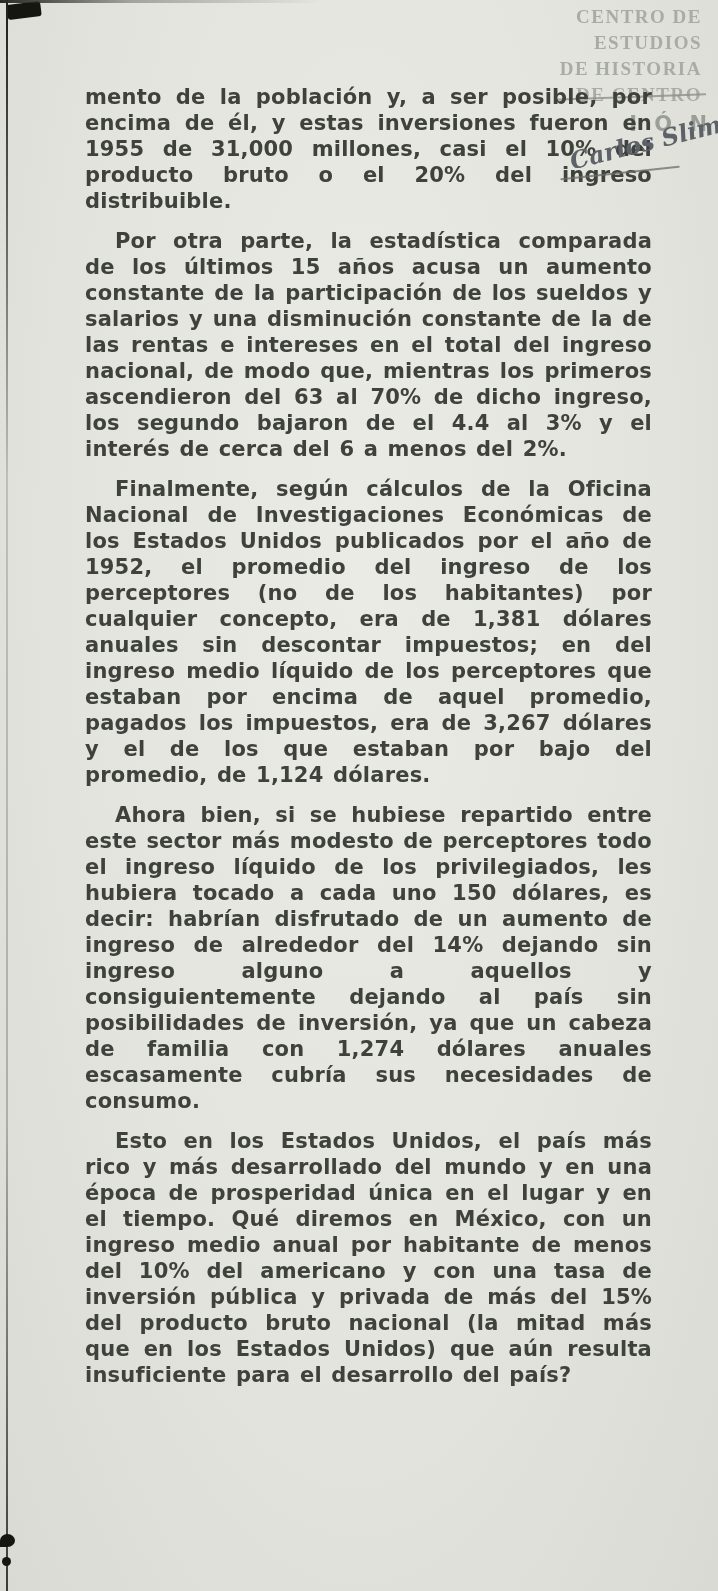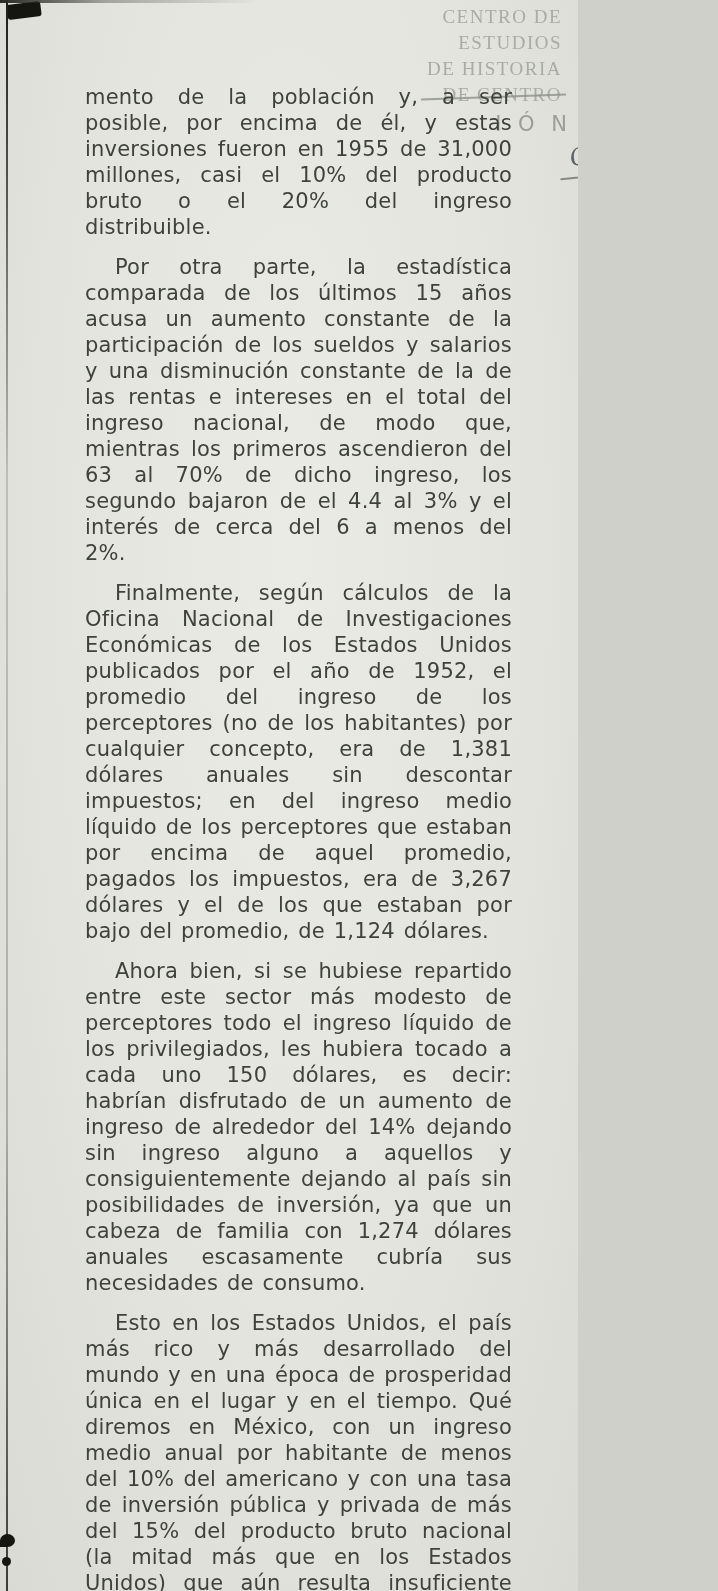--- a/index.html
+++ b/index.html
@@ -5,23 +5,24 @@
   :root{
     --paper:#e3e4dd;
     --ink:#3f423c;
     --faded:#a9aca6;
   }
   *{box-sizing:border-box;margin:0;padding:0;}
   html,body{width:718px;background:#cfd0c9;}
   body{font-family:"DejaVu Sans","Liberation Sans",sans-serif;}
   .page{
     position:relative;
-    width:578px;height:1591px;
+    width:718px;height:1591px;
     overflow:hidden;
     background:radial-gradient(ellipse at 50% 35%, #eaebe4 0%, var(--paper) 55%, #d9dad3 100%);
+    font-weight:bold;
   }
   
   .watermark{
     position:absolute;top:4px;right:16px;
     text-align:right;
     color:var(--faded);
     font-size:19px;line-height:26px;
     letter-spacing:1.5px;
     font-family:"Liberation Serif","DejaVu Serif",serif;
     z-index:1;

